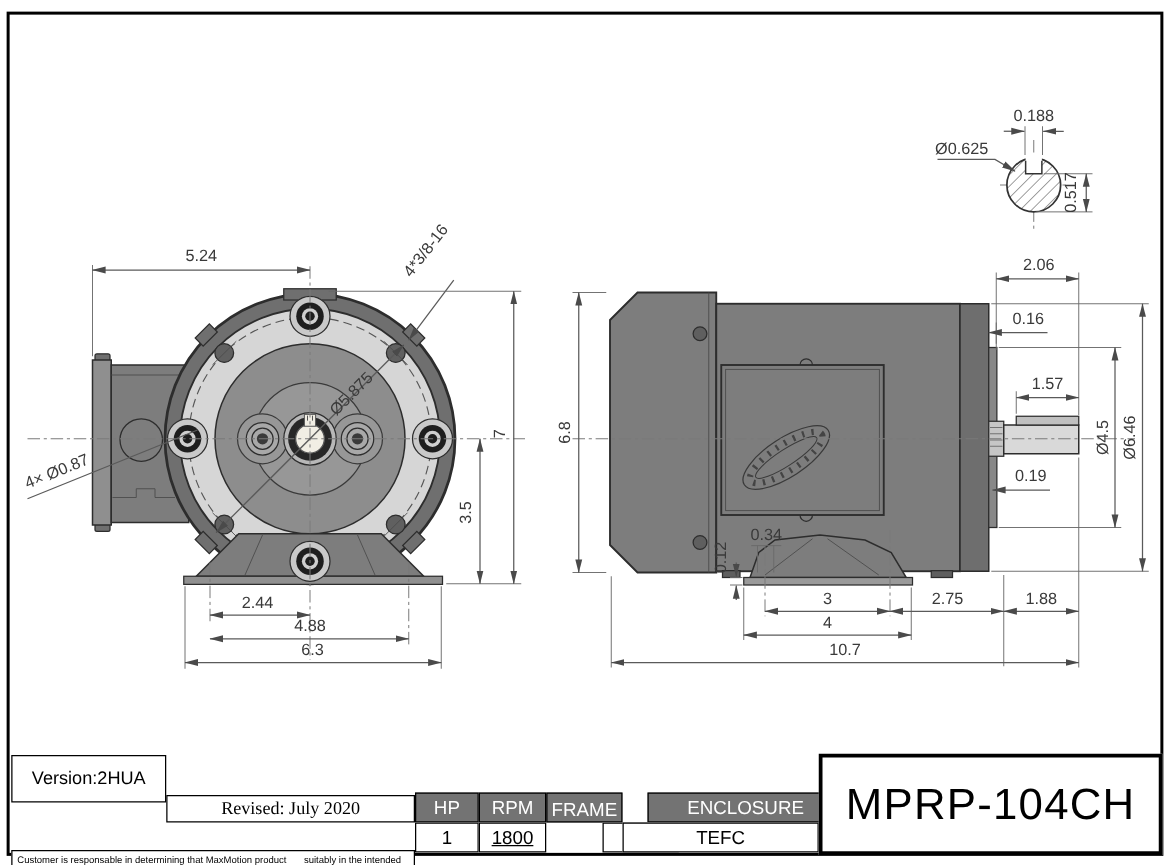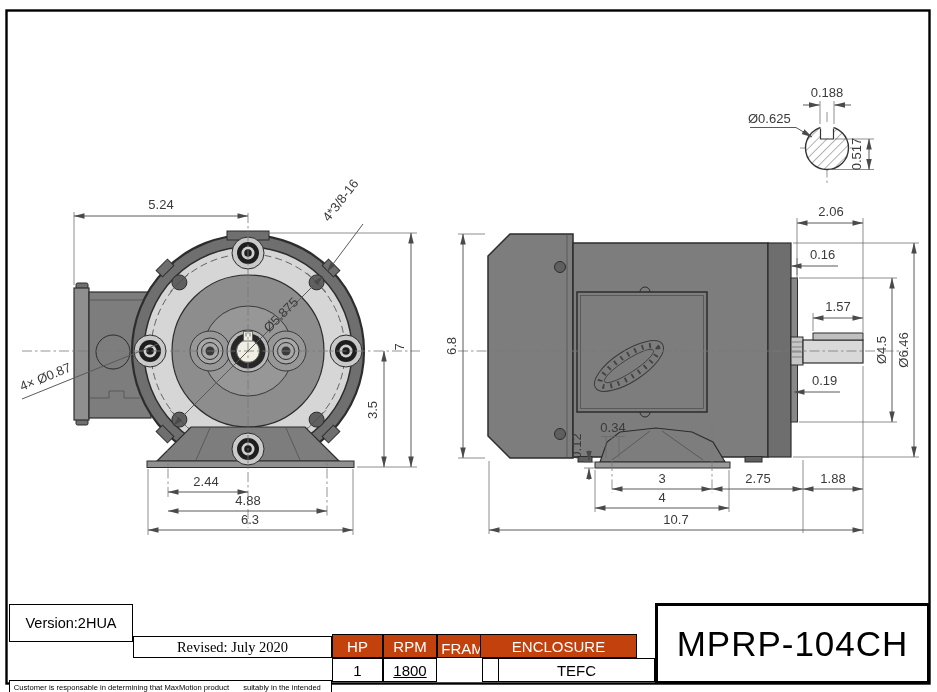--- a/index.html
+++ b/index.html
@@ -5,21 +5,21 @@
   html,body{margin:0;padding:0;background:#fff;}
   #sheet{position:relative;width:937px;height:692px;background:#fff;font-family:"Liberation Sans",sans-serif;overflow:hidden;}
   #drawing{position:absolute;left:0;top:0;}
   .dtxt{font:13px "Liberation Sans",sans-serif;fill:#3a3a3a;}
   .ext{stroke:#6a6a6a;stroke-width:.75;fill:none;}
   .dim{stroke:#5a5a5a;stroke-width:1;fill:none;}
   .cl{stroke:#7a7a7a;stroke-width:.8;stroke-dasharray:10 3 2.5 3;fill:none;}
   .thin{stroke:#4a4a4a;stroke-width:.7;fill:none;}
   
   .tb{position:absolute;box-sizing:border-box;border:1.6px solid #000;background:#fff;display:flex;align-items:center;justify-content:center;color:#000;}
-  .tb.blackcell{background:#c2410c;color:#fff;border:1.6px solid #000;}
+  .tb.blackcell{background:#737373;color:#fff;border:1.6px solid #000;}
   .tb-small{font-size:7.6px;line-height:1.25;text-align:center;flex-direction:row;margin-top:22px;}
   .tb-mid{font-size:14.5px;}
   .tb-spec{font-size:15px;}
   .model-box{position:absolute;box-sizing:border-box;border:3px solid #000;background:#fff;display:flex;align-items:center;justify-content:center;font-size:35px;letter-spacing:1px;color:#000;}
 </style>
 </head>
 <body>
 
 <div id="sheet">
 
@@ -348,21 +348,21 @@
 
   <div class="tb tb-spec blackcell" style="left:332px;top:634px;width:51px;height:24px;">
         <span>HP</span>
       </div>
   <div class="tb tb-spec blackcell" style="left:383px;top:634px;width:54px;height:24px;">
         <span>RPM</span>
       </div>
   <div class="tb tb-spec blackcell" style="left:437px;top:634px;width:61px;height:24px;align-items:flex-end;">
         <span>FRAME</span>
       </div>
-  <div class="tb tb-spec blackcell" style="left:480px;top:634px;width:157px;height:24px;">
+  <div class="tb tb-spec blackcell" style="left:518px;top:634px;width:157px;height:24px;">
         <span>ENCLOSURE</span>
       </div>
 
   <div class="tb tb-spec" style="left:332px;top:658px;width:51px;height:24px;">
         <span>1</span>
       </div>
   <div class="tb tb-spec" style="left:383px;top:658px;width:54px;height:24px;text-decoration:underline;">
         <span>1800</span>
       </div>
   <div class="tb tb-spec" style="left:437px;top:658px;width:61px;height:24px;margin-left:45px;">

